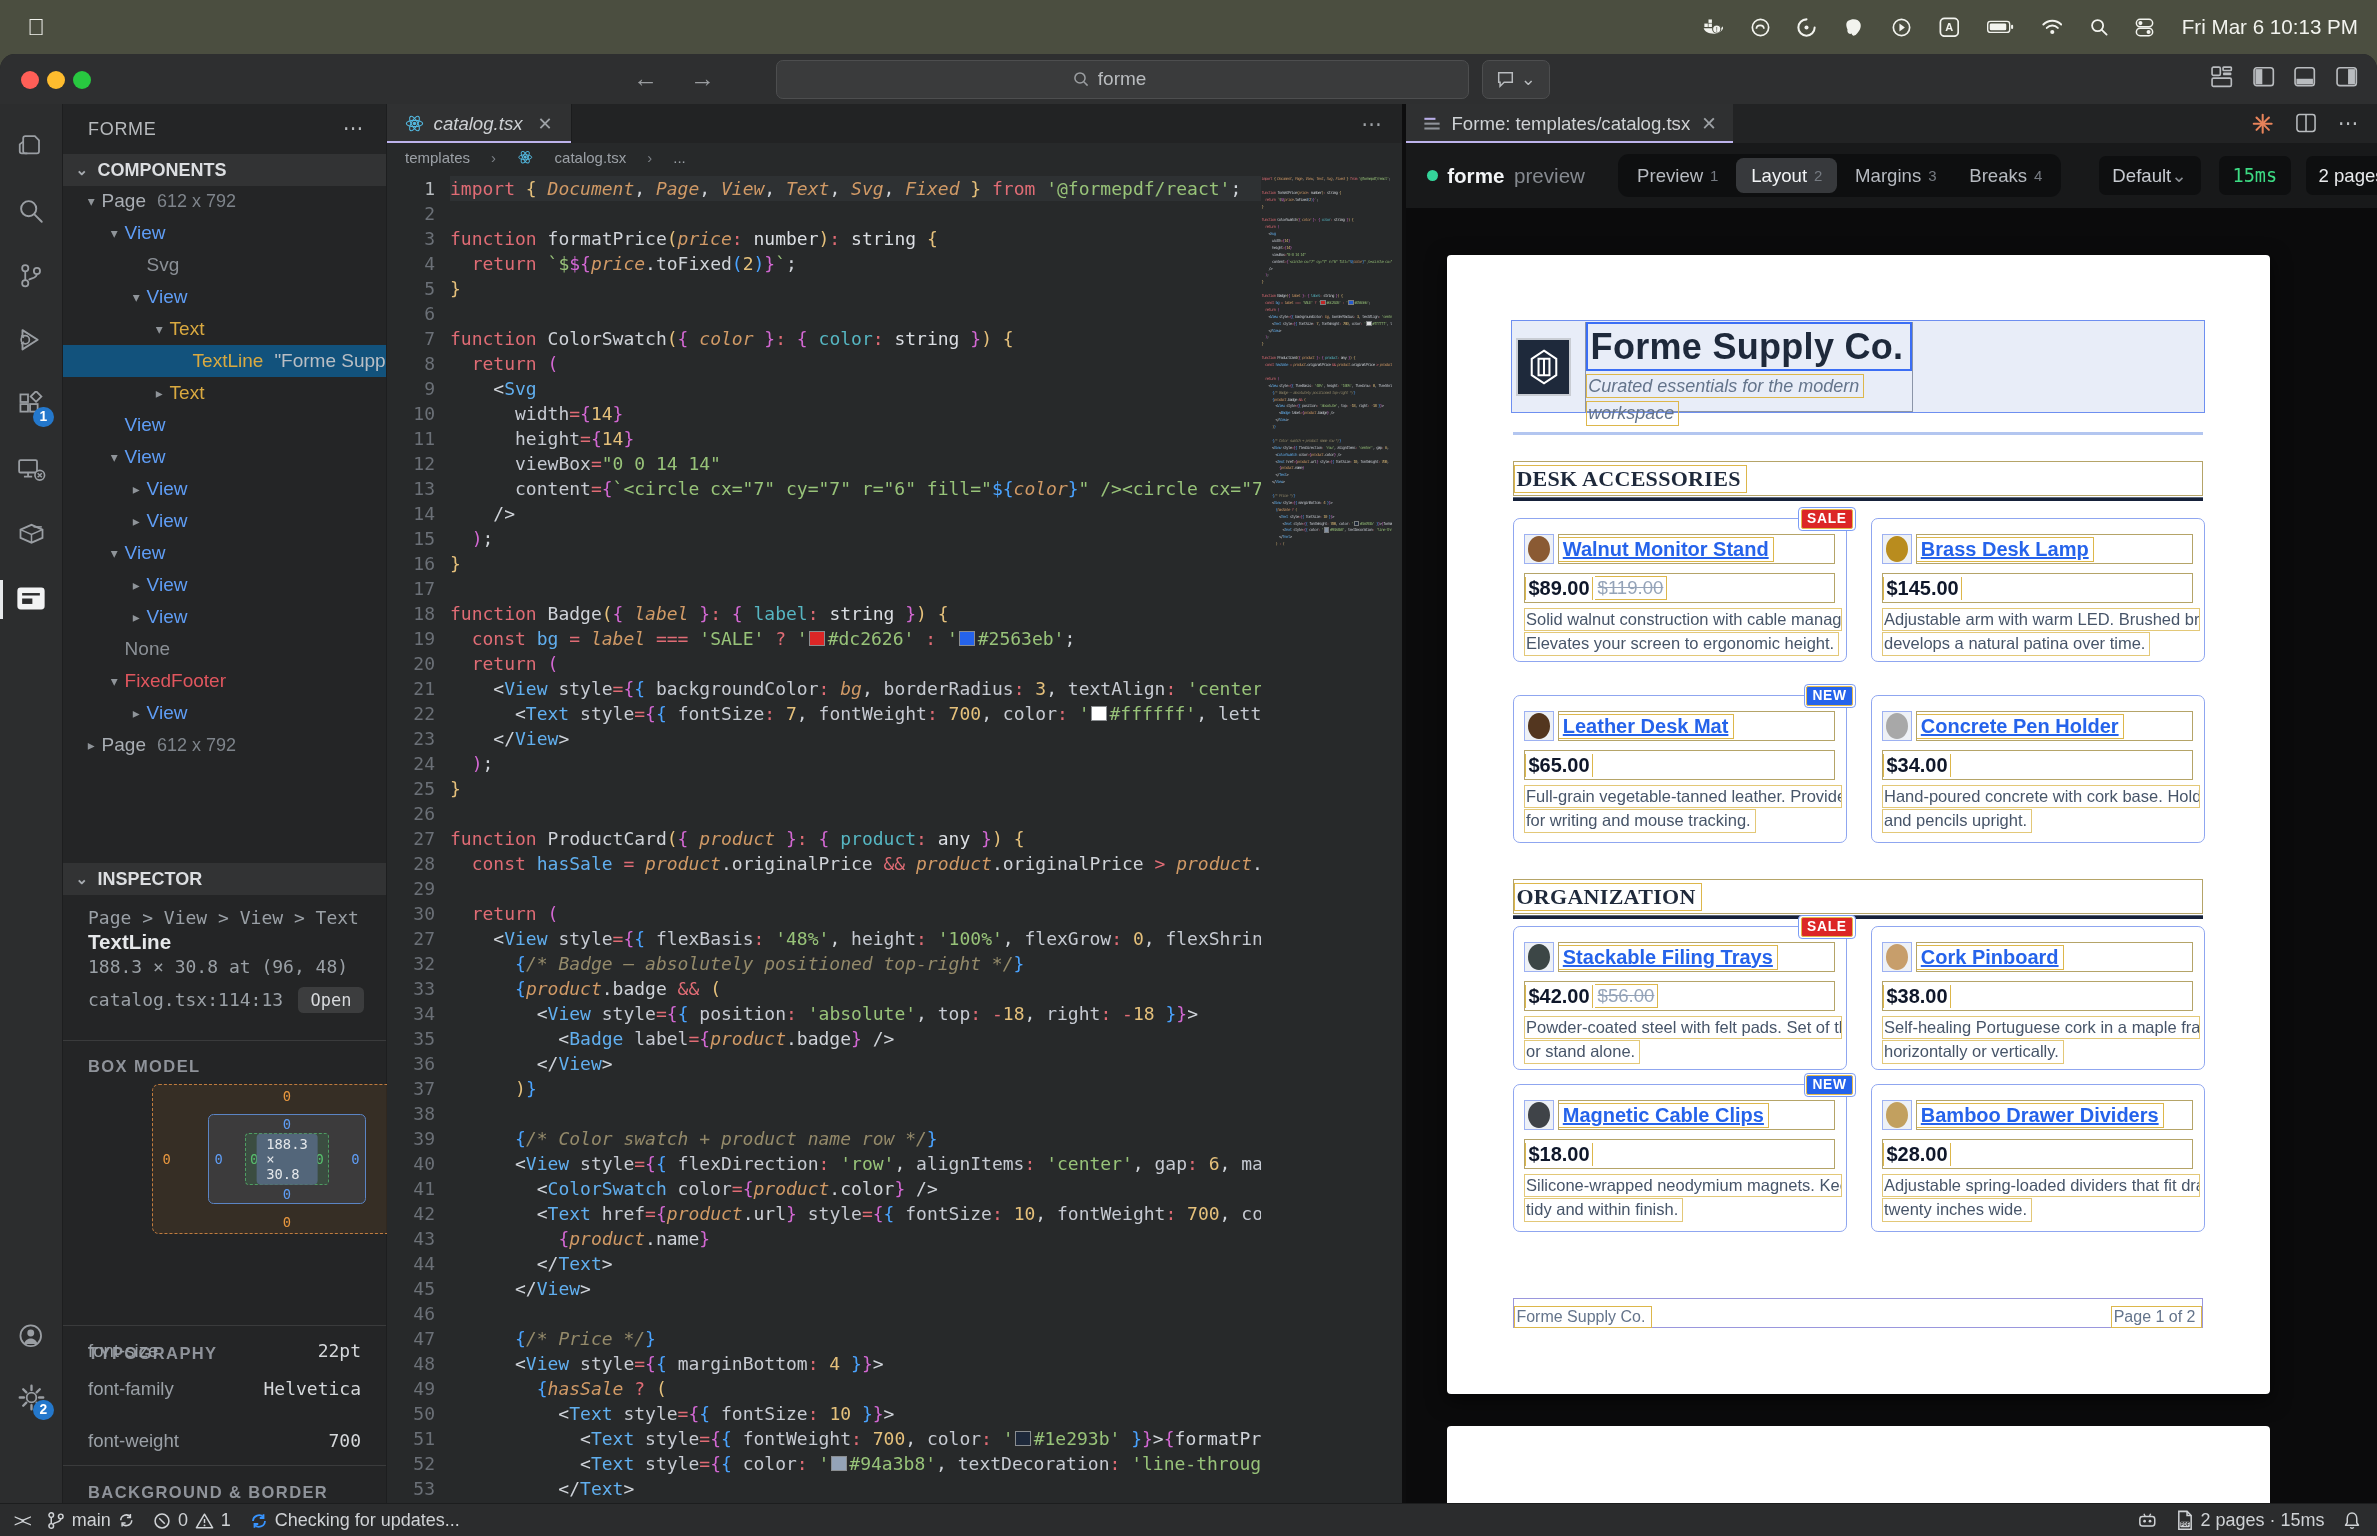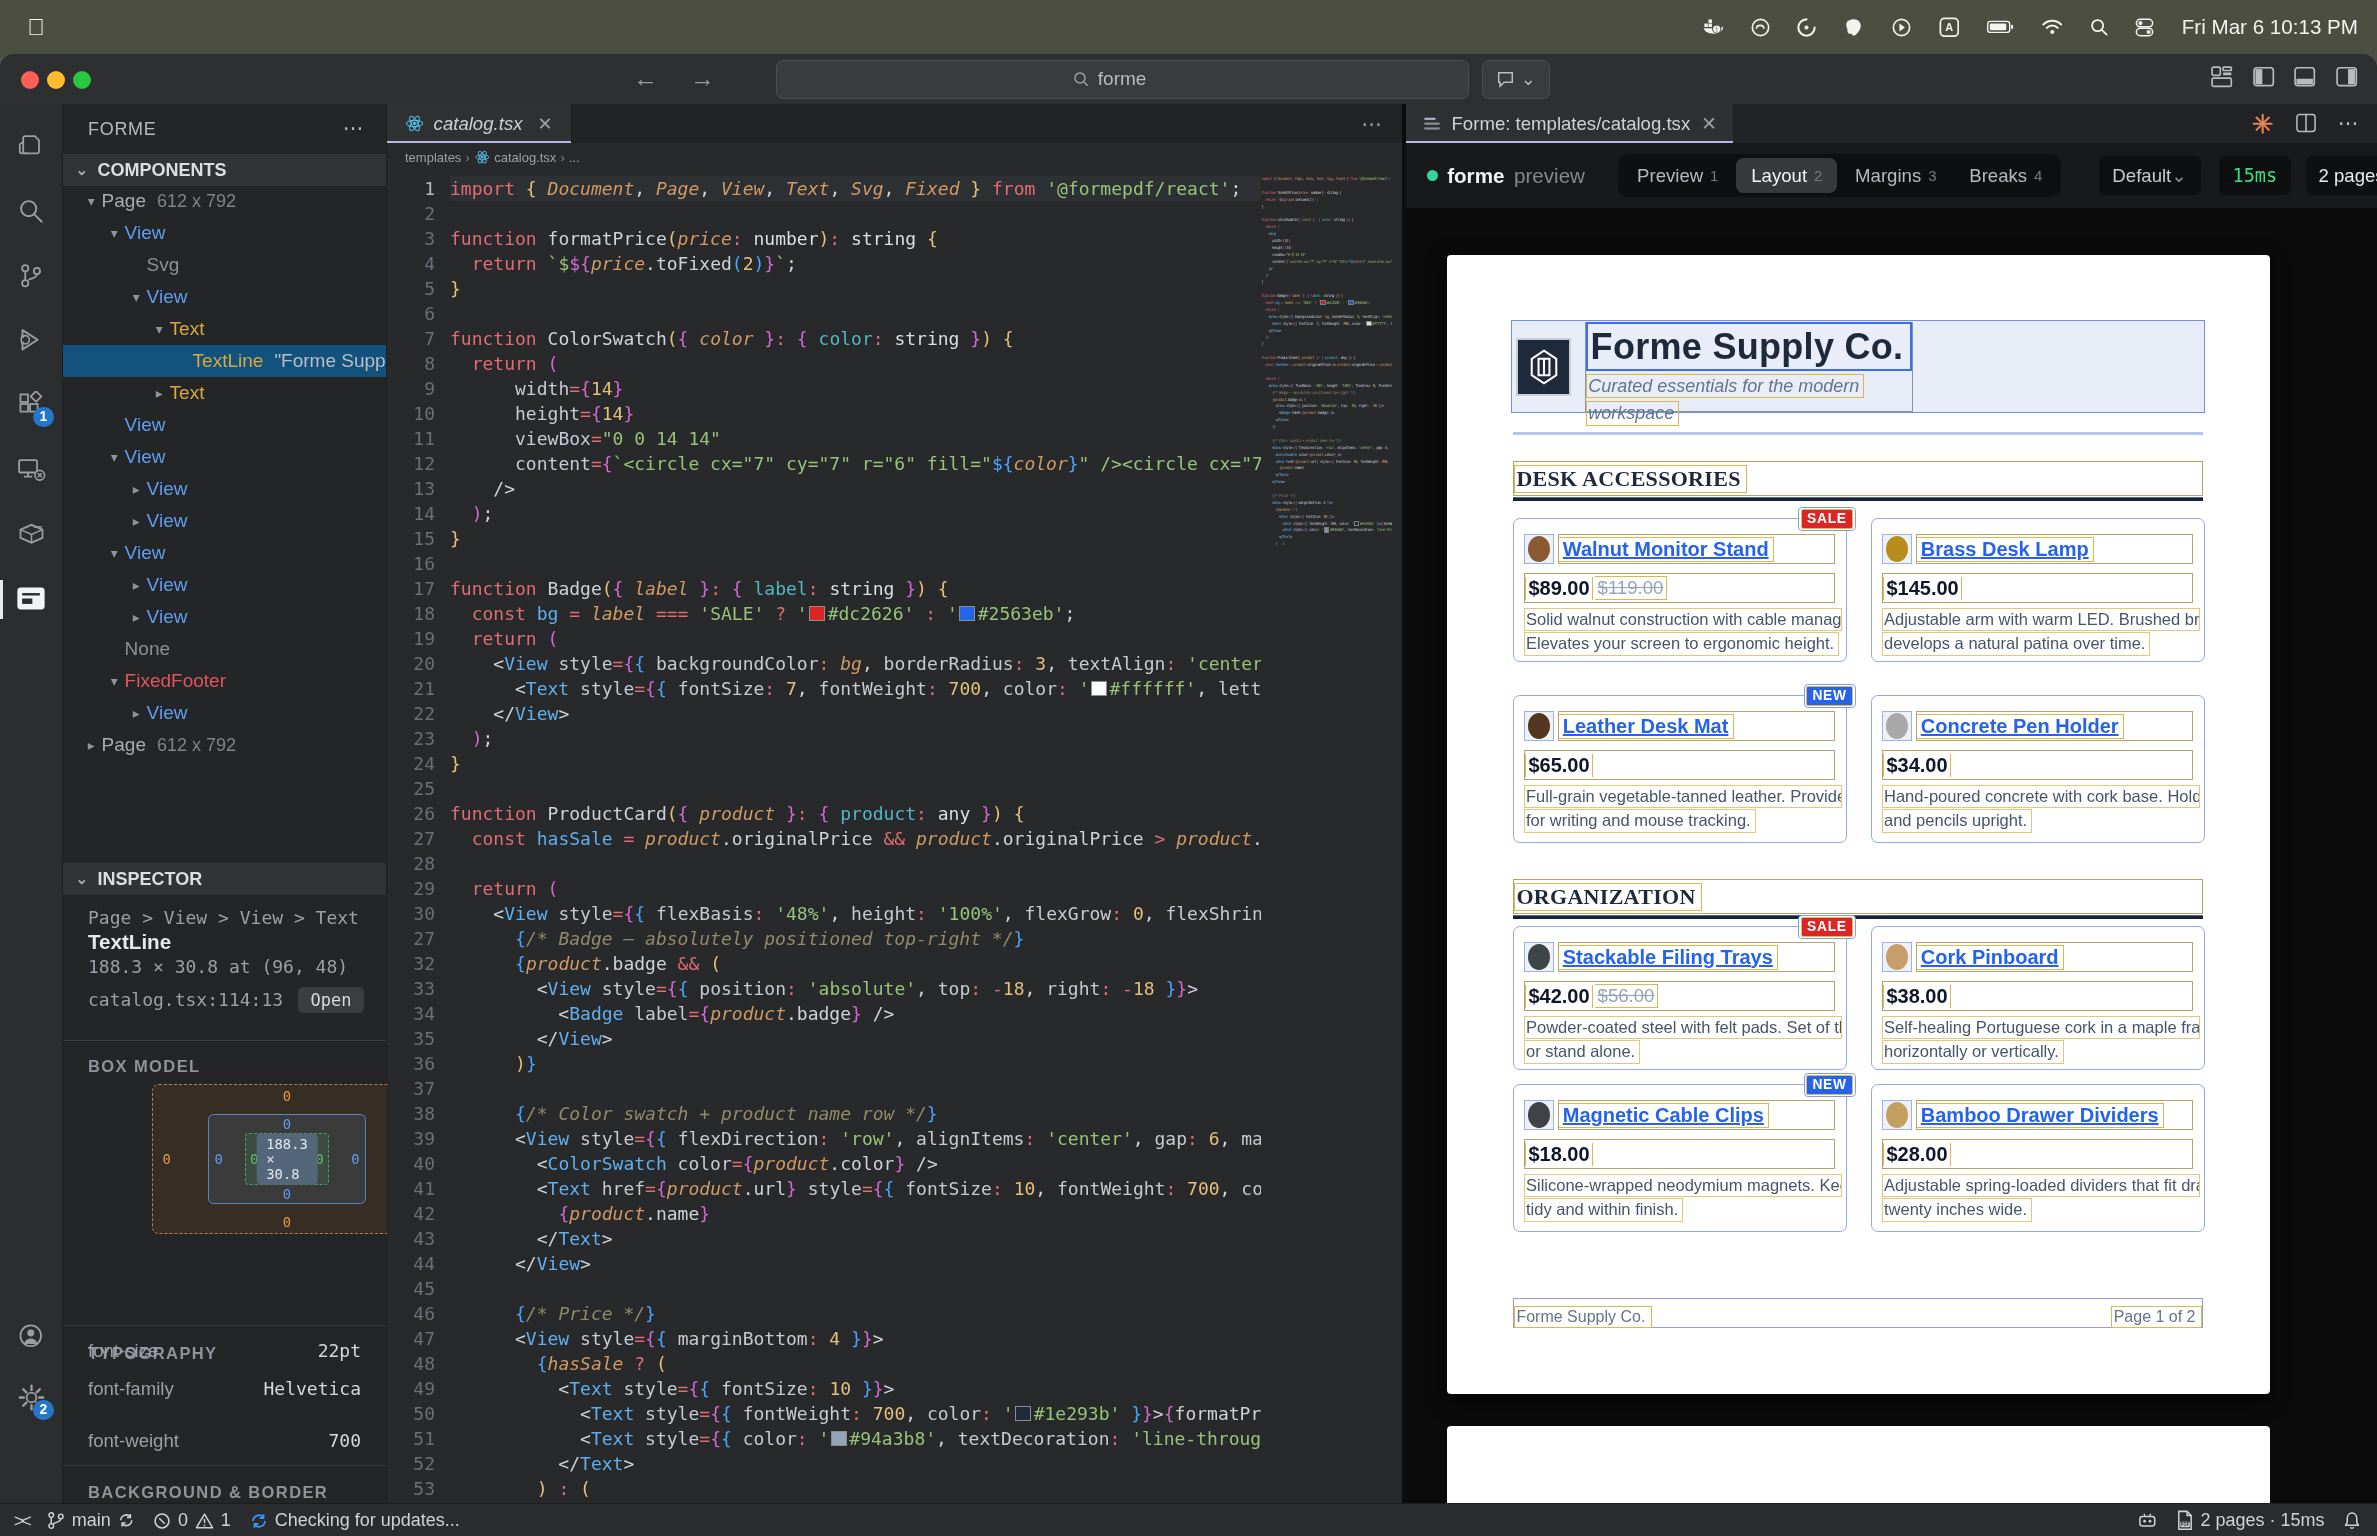--- a/index.html
+++ b/index.html
@@ -53,21 +53,21 @@
   #bm-size{position:absolute;left:50%;top:50%;transform:translate(-50%,-50%);background:#53667a;border-radius:4.1px;color:#e4e7ea;font-family:"DejaVu Sans Mono",monospace;font-size:13.8px;line-height:15px;padding:2.8px 9.6px;text-align:left;white-space:pre;}
   .bm0{position:absolute;font-family:"DejaVu Sans Mono",monospace;font-size:13.8px;}
   .bm0.o{color:#e8973f;} .bm0.b{color:#5f9df5;} .bm0.g{color:#58c06e;}
   
   #editor{width:1015px;background:#27292a;position:relative;border-right:4.1px solid #0d0d0e;}
   .tabbar{position:absolute;left:0;top:0;width:100%;height:39px;background:#222324;display:flex;}
   .tab{height:39px;display:flex;align-items:center;padding:0 18px;background:#303132;color:#cdd0d3;font-size:18.6px;gap:9.6px;border-right:0.7px solid #1b1c1d;position:relative;}
   .tab .underline{position:absolute;left:0;bottom:0;width:100%;height:2.1px;background:#bdb3ec;}
   .tab .close{color:#9da1a5;font-size:18px;margin-left:5.5px;}
   .tab-dots{position:absolute;right:18px;top:8.3px;color:#9da1a5;font-size:20.6px;letter-spacing:2.1px;}
-  #breadcrumbs{position:absolute;left:0;top:39px;width:100%;height:29px;background:#27292a;color:#9ba0a6;font-size:13px;display:flex;align-items:center;gap:4px;padding-left:18px;box-sizing:border-box;}
+  #breadcrumbs{position:absolute;left:0;top:39px;width:100%;height:29px;background:#27292a;color:#9ba0a6;font-size:15px;display:flex;align-items:center;gap:21px;padding-left:18px;box-sizing:border-box;}
   #gutter{position:absolute;left:0;top:72px;width:63px;text-align:right;color:#6b7077;font-family:"DejaVu Sans Mono",monospace;font-size:18px;}
   #gutter div{height:25px;line-height:25px;padding-right:15px;}
   #codewrap{position:absolute;left:63px;top:72px;right:141px;bottom:0;overflow:hidden;}
   #code{font-family:"DejaVu Sans Mono",monospace;font-size:18px;}
   #code .cl{height:25px;line-height:25px;white-space:pre;}
   .curline{background:#2e3133;}
   #minimap{position:absolute;right:9.6px;top:72px;width:131px;bottom:0;overflow:hidden;opacity:.85;}
   #minimap .cl{height:6.9px;line-height:6.9px;white-space:pre;font-family:"DejaVu Sans Mono",monospace;font-size:4.1px;letter-spacing:-0.7px;}
   .swt{display:inline-block;width:13.8px;height:13.8px;vertical-align:-1.4px;border:0.7px solid #8a8d90;margin:0 2.8px 0 1.4px;}
   #minimap .swt{width:3.4px;height:3.4px;border-width:0.7px;margin:0 0.7px;}
@@ -568,20 +568,21 @@
         <div id="codewrap">
             <div id="code">
               <div class="cl curline"><span class="t-kw">import </span><span class="t-b1">{ </span><span class="t-id">Document</span><span class="t-pl">, </span><span class="t-id">Page</span><span class="t-pl">, </span><span class="t-id">View</span><span class="t-pl">, </span><span class="t-id">Text</span><span class="t-pl">, </span><span class="t-id">Svg</span><span class="t-pl">, </span><span class="t-id">Fixed</span><span class="t-b1"> }</span><span class="t-kw"> from </span><span class="t-str">'@formepdf/react'</span><span class="t-pl">;</span></div>
               <div class="cl">&nbsp;</div>
               <div class="cl"><span class="t-kw">function </span><span class="t-pl">formatPrice</span><span class="t-b1">(</span><span class="t-id">price</span><span class="t-op">: </span><span class="t-ty">number</span><span class="t-b1">)</span><span class="t-op">: </span><span class="t-ty">string </span><span class="t-b1">{</span></div>
               <div class="cl"><span class="t-pl">  </span><span class="t-kw">return </span><span class="t-str">`$</span><span class="t-b2">${</span><span class="t-id">price</span><span class="t-pl">.toFixed</span><span class="t-b3">(</span><span class="t-num">2</span><span class="t-b3">)</span><span class="t-b2">}</span><span class="t-str">`</span><span class="t-pl">;</span></div>
               <div class="cl"><span class="t-b1">}</span></div>
               <div class="cl">&nbsp;</div>
               <div class="cl"><span class="t-kw">function </span><span class="t-pl">ColorSwatch</span><span class="t-b1">(</span><span class="t-b2">{ </span><span class="t-id">color</span><span class="t-b2"> }</span><span class="t-op">: </span><span class="t-b2">{ </span><span class="t-cy">color</span><span class="t-op">: </span><span class="t-ty">string</span><span class="t-b2"> }</span><span class="t-b1">) {</span></div>
               <div class="cl"><span class="t-pl">  </span><span class="t-kw">return </span><span class="t-b2">(</span></div>
+              <div class="cl"><span class="t-pl">    &lt;</span><span class="t-tag">Svg</span></div>
               <div class="cl"><span class="t-pl">      </span><span class="t-at">width</span><span class="t-op">=</span><span class="t-b2">{</span><span class="t-num">14</span><span class="t-b2">}</span></div>
               <div class="cl"><span class="t-pl">      </span><span class="t-at">height</span><span class="t-op">=</span><span class="t-b2">{</span><span class="t-num">14</span><span class="t-b2">}</span></div>
               <div class="cl"><span class="t-pl">      </span><span class="t-at">viewBox</span><span class="t-op">=</span><span class="t-str">"0 0 14 14"</span></div>
               <div class="cl"><span class="t-pl">      </span><span class="t-at">content</span><span class="t-op">=</span><span class="t-b2">{</span><span class="t-str">`&lt;circle cx="7" cy="7" r="6" fill="</span><span class="t-b3">${</span><span class="t-id">color</span><span class="t-b3">}</span><span class="t-str">" /&gt;&lt;circle cx="7"</span></div>
               <div class="cl"><span class="t-pl">    /&gt;</span></div>
               <div class="cl"><span class="t-pl">  </span><span class="t-b2">)</span><span class="t-pl">;</span></div>
               <div class="cl"><span class="t-b1">}</span></div>
               <div class="cl">&nbsp;</div>
               <div class="cl"><span class="t-kw">function </span><span class="t-pl">Badge</span><span class="t-b1">(</span><span class="t-b2">{ </span><span class="t-id">label</span><span class="t-b2"> }</span><span class="t-op">: </span><span class="t-b2">{ </span><span class="t-cy">label</span><span class="t-op">: </span><span class="t-ty">string</span><span class="t-b2"> }</span><span class="t-b1">) {</span></div>
               <div class="cl"><span class="t-pl">  </span><span class="t-kw">const </span><span class="t-dec">bg</span><span class="t-op"> = </span><span class="t-id">label</span><span class="t-op"> === </span><span class="t-str">'SALE'</span><span class="t-op"> ? </span><span class="t-str">'</span><span class="swt" style="background: rgb(220, 38, 38);"></span><span class="t-str">#dc2626'</span><span class="t-op"> : </span><span class="t-str">'</span><span class="swt" style="background: rgb(37, 99, 235);"></span><span class="t-str">#2563eb'</span><span class="t-pl">;</span></div>

